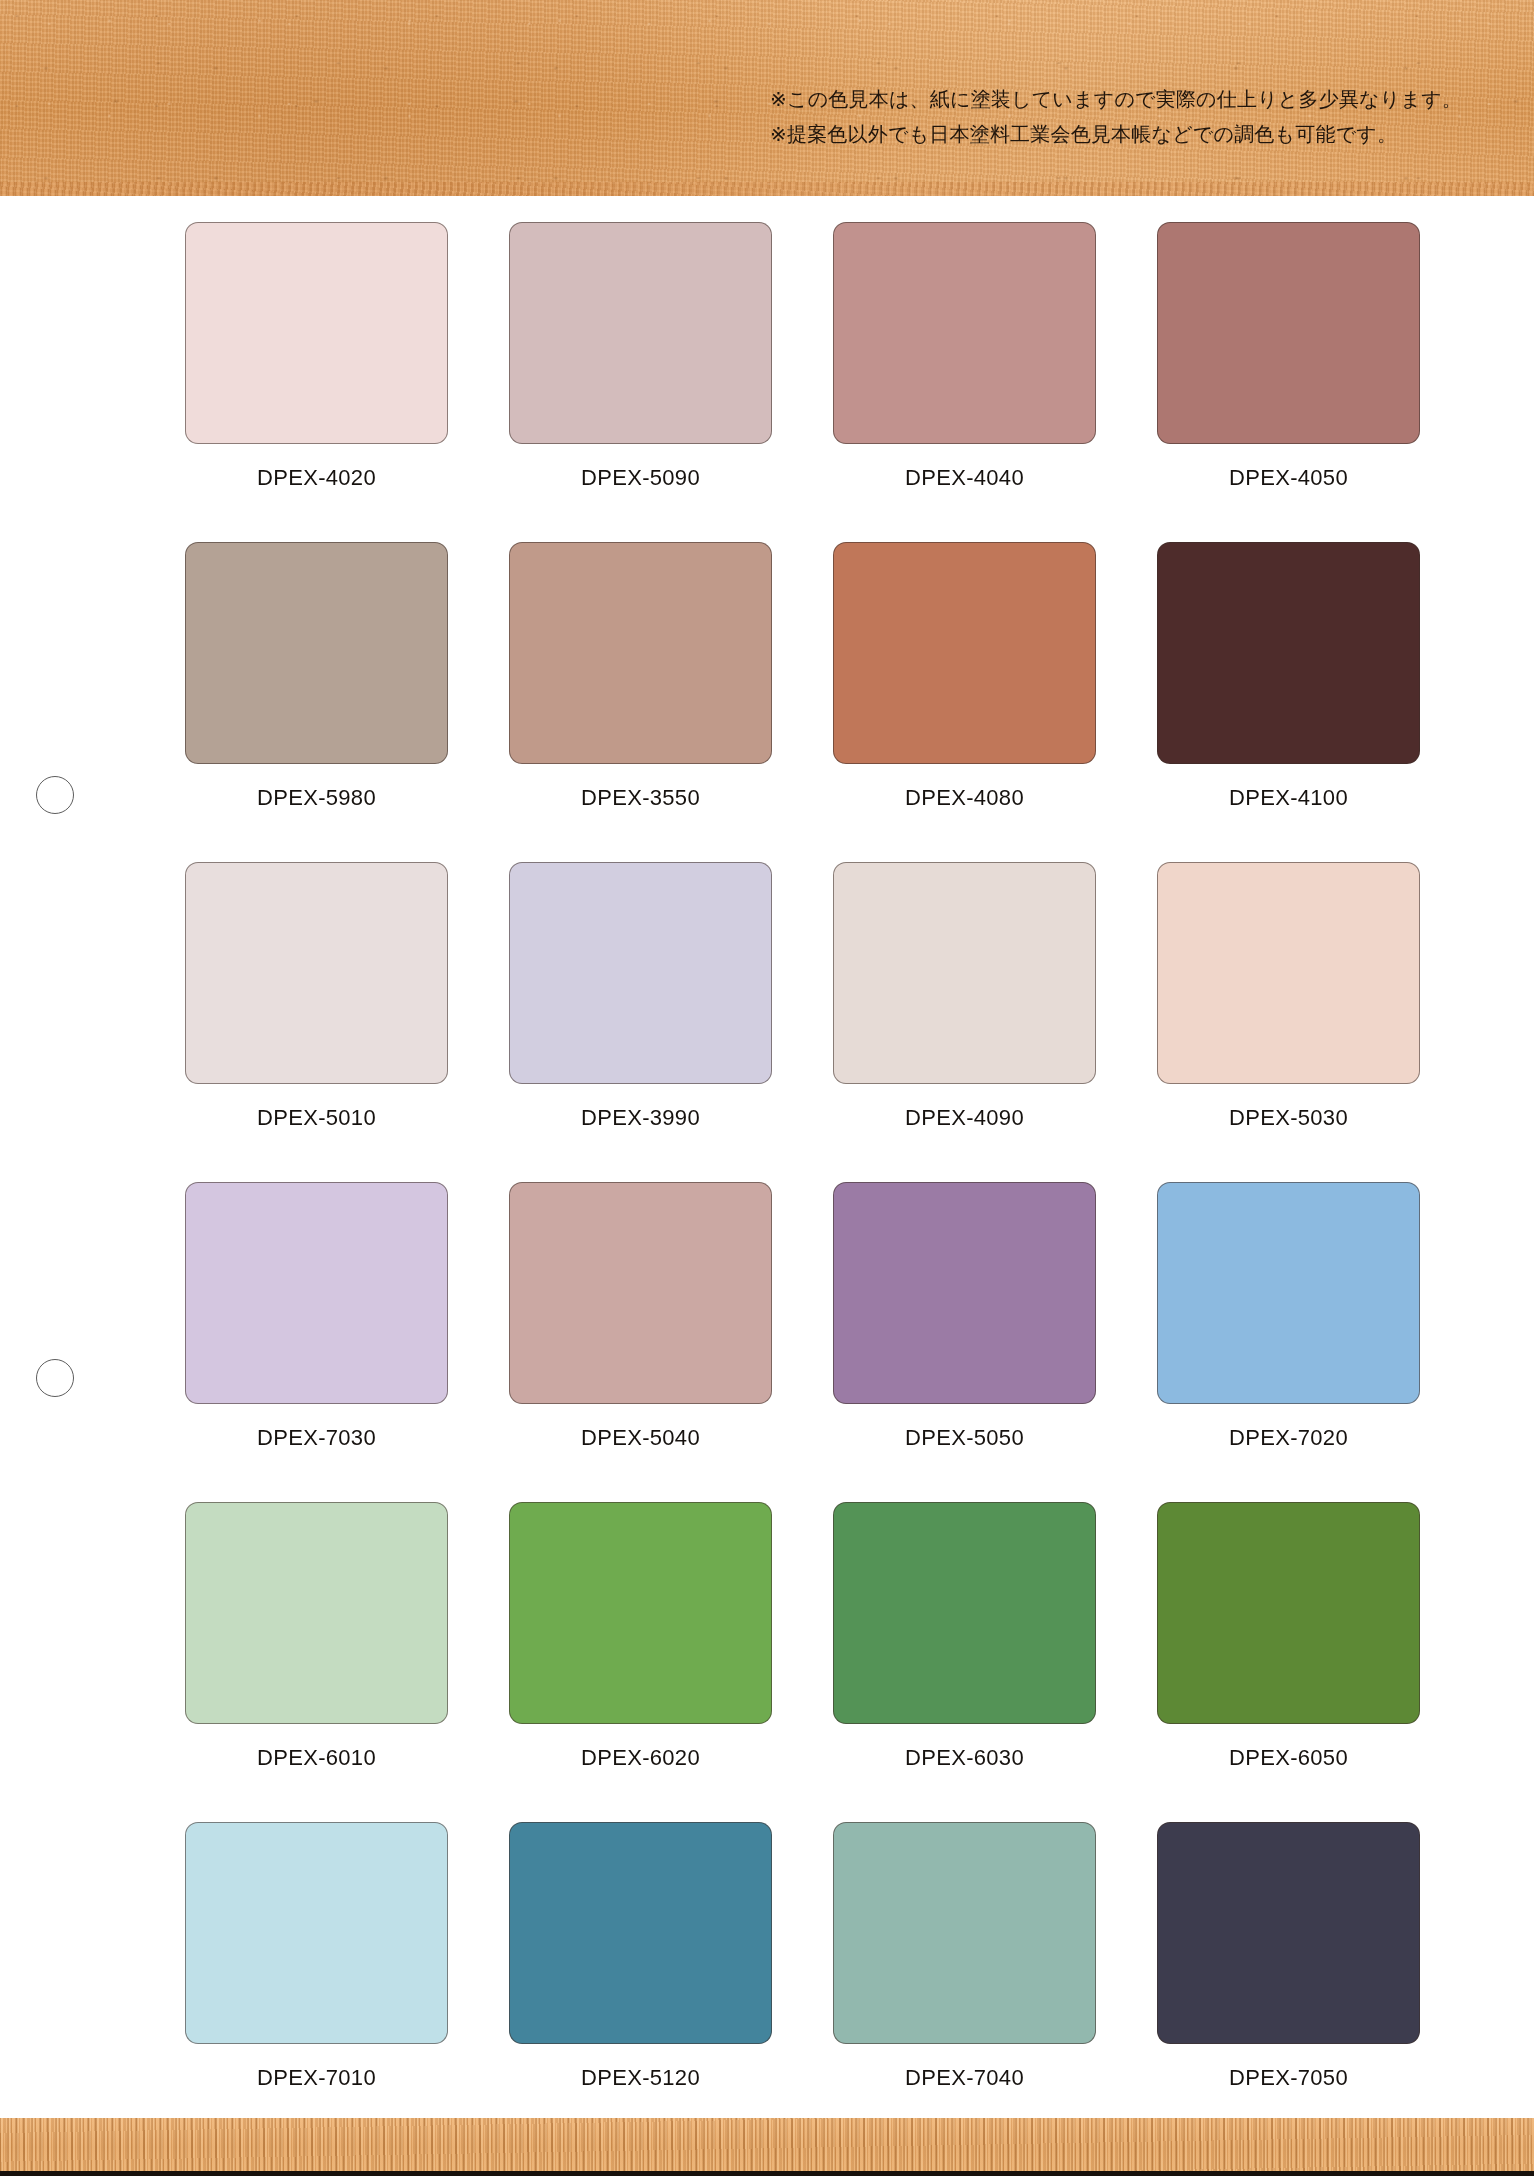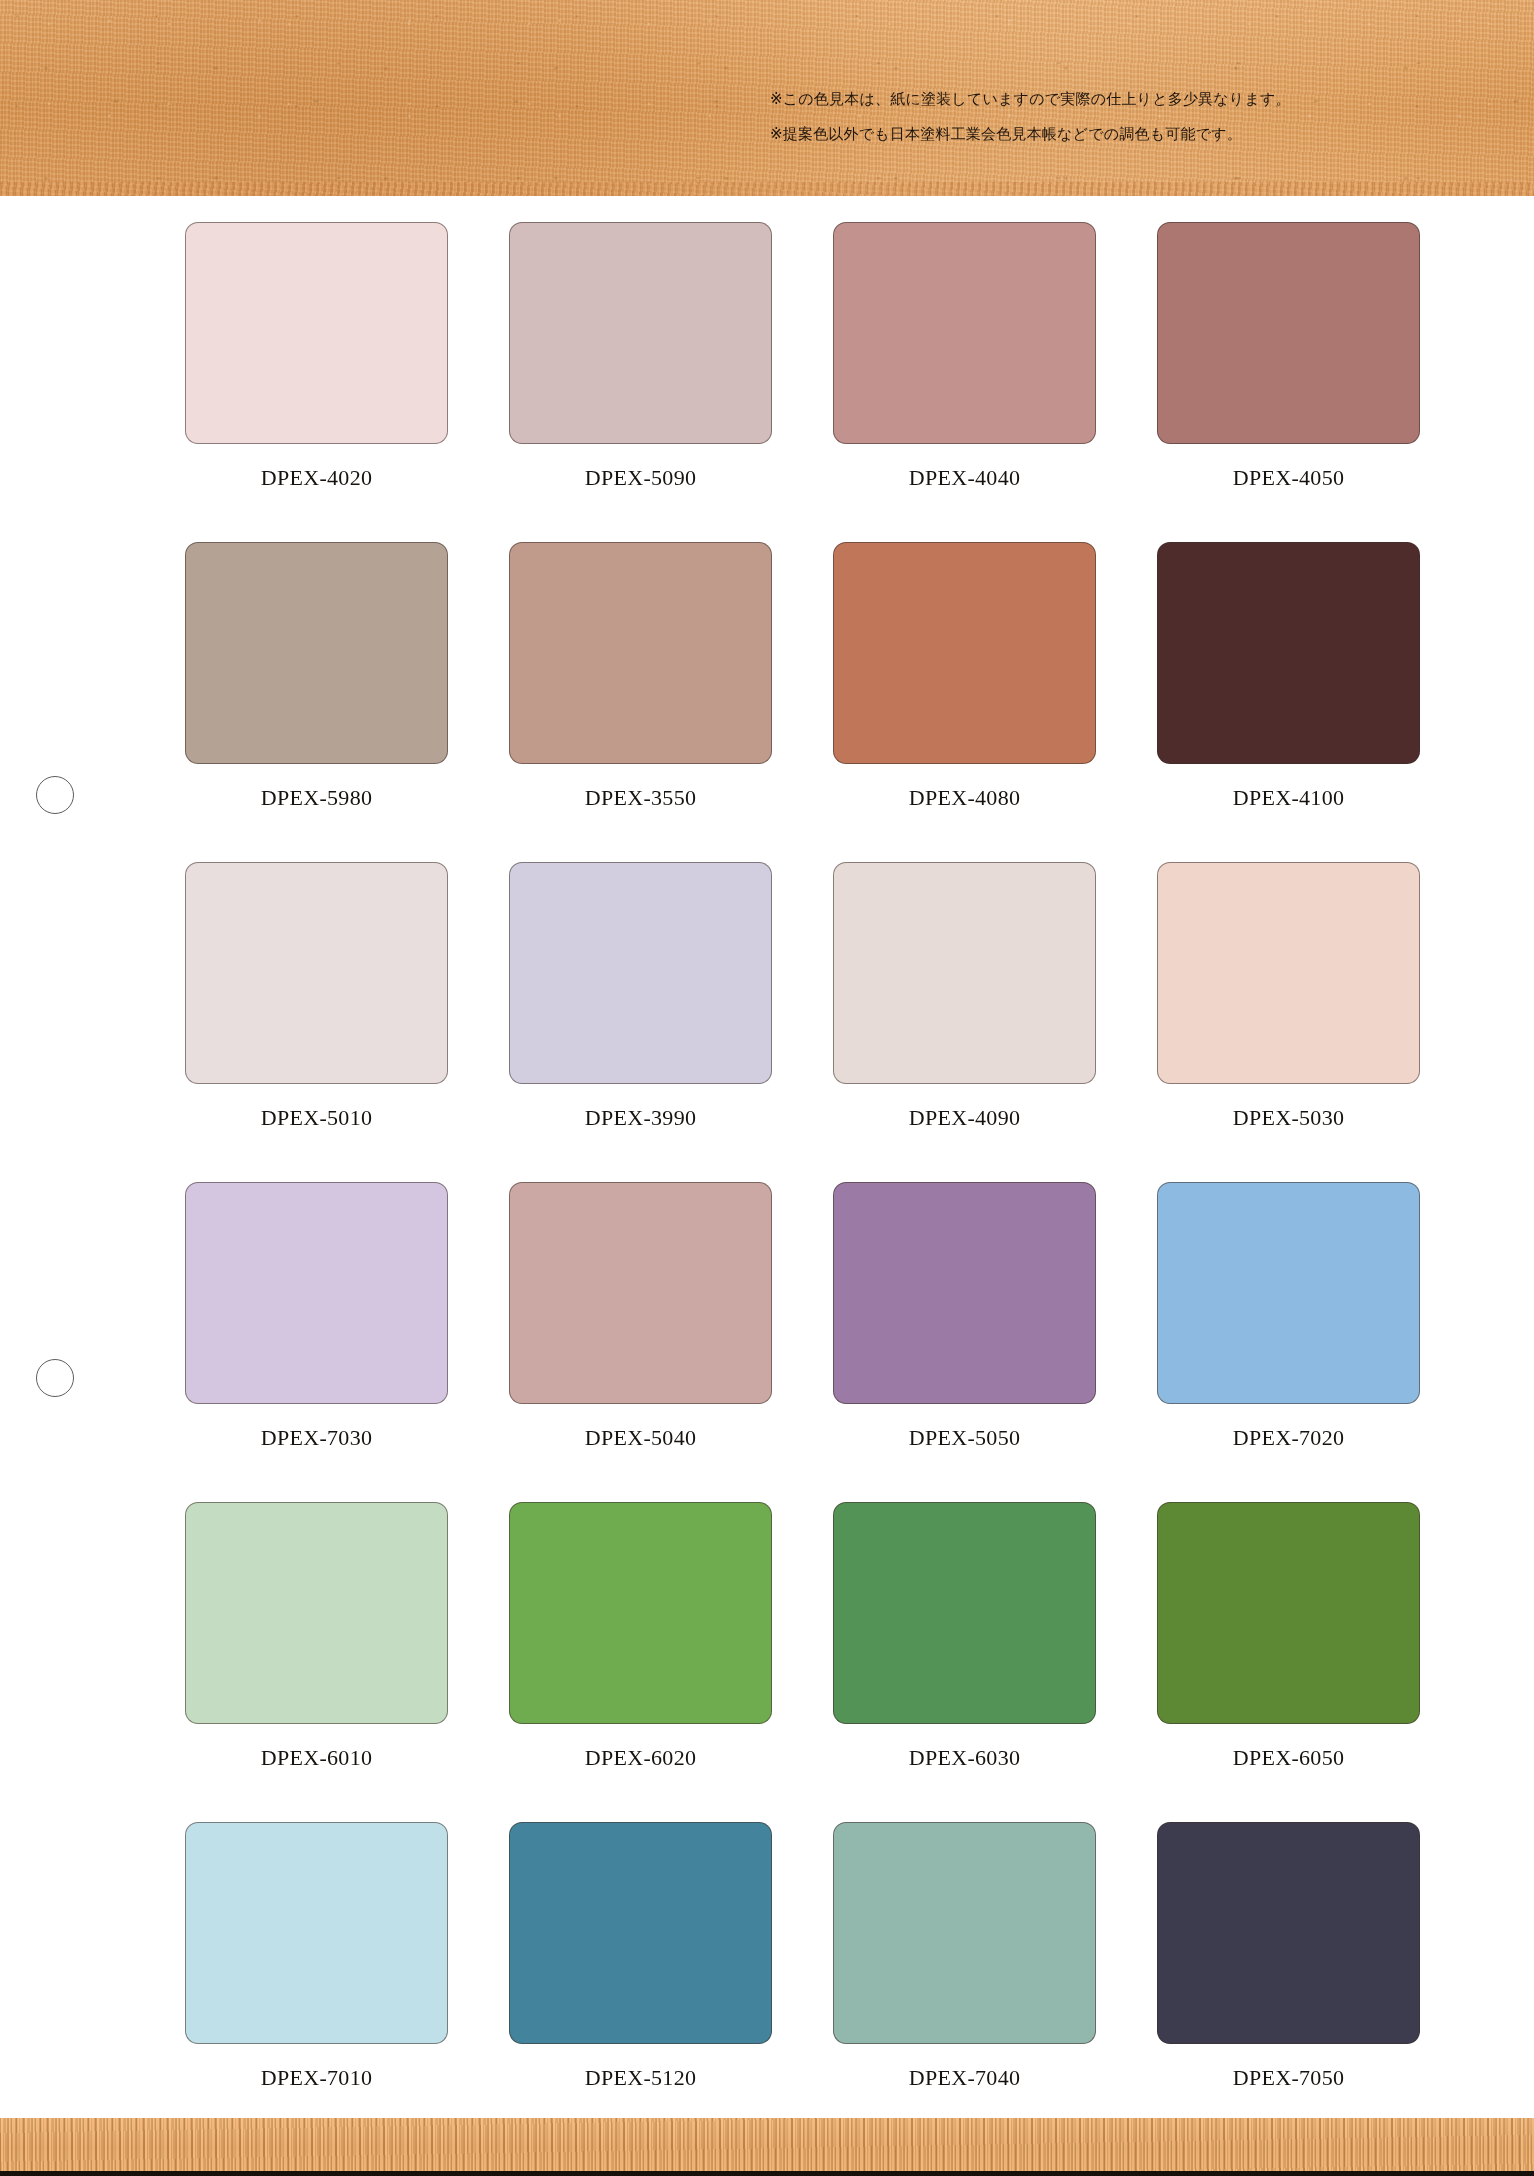--- a/index.html
+++ b/index.html
@@ -60,21 +60,21 @@
         rgba(185,112,50,.45) 0px, rgba(185,112,50,.45) 3px,
         rgba(230,165,105,.45) 3px, rgba(230,165,105,.45) 7px);
     opacity: .8;
   }
   .header-note {
     position: absolute;
     left: 770px;
     top: 82px;
     z-index: 4;
     color: #20150c;
-    font-size: 15px;
+    font-size: 20px;
     line-height: 35px;
     letter-spacing: .2px;
     white-space: nowrap;
     font-family: "DejaVu Sans", "Liberation Sans", sans-serif;
   }
   .header-note div { margin: 0; }
 
   
   .hole {
     position: absolute;
@@ -113,21 +113,21 @@
     height: 222px;
     border-radius: 13px;
     border: 1px solid rgba(60,45,40,.55);
     box-sizing: border-box;
   }
   .swatch-label {
     margin-top: 21px;
     font-size: 22px;
     color: #16120f;
     letter-spacing: .3px;
-    font-family: Liberation Serif, serif;
+    font-family: Liberation Sans, sans-serif;
     white-space: nowrap;
   }
 
   
   .footer-band {
     position: absolute;
     left: 0;
     bottom: 0;
     width: 1534px;
     height: 58px;

